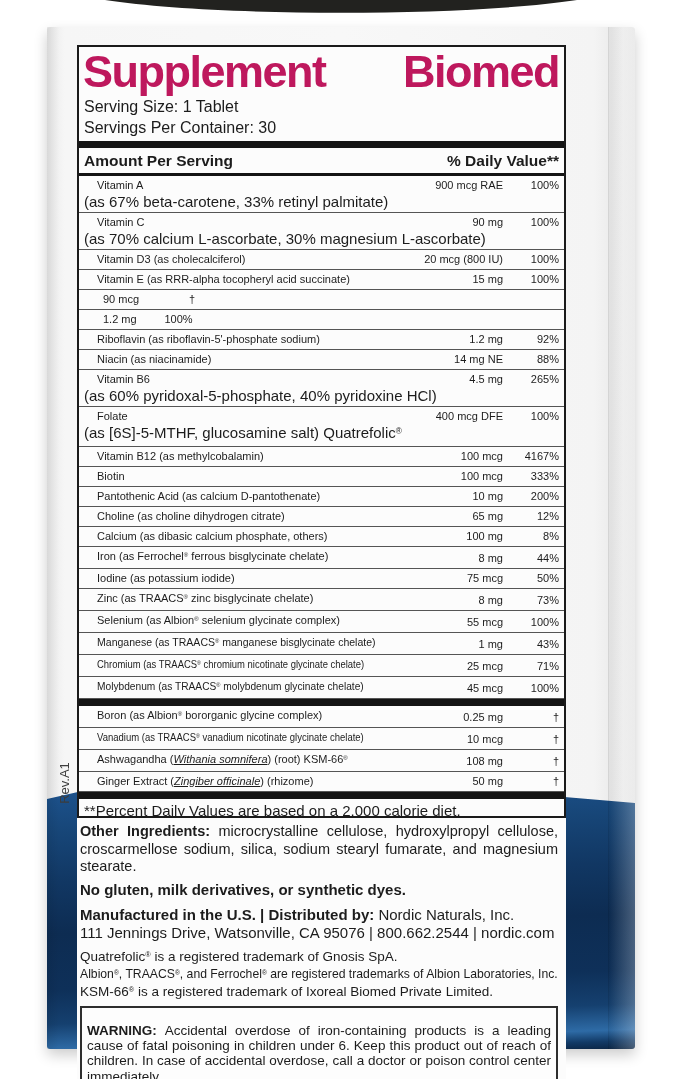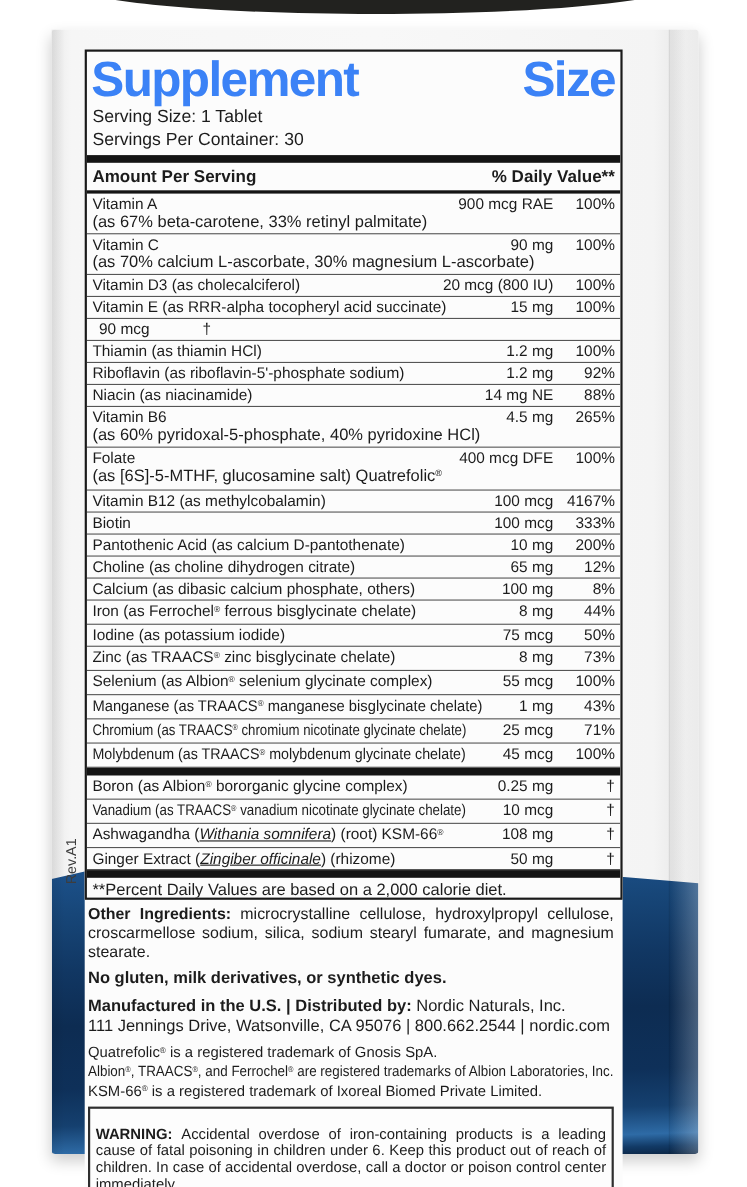--- a/index.html
+++ b/index.html
@@ -33,30 +33,30 @@
     border-radius:0 0 3px 3px;
   }
   
   .label-col{position:absolute;left:30px;top:18px;width:489px;z-index:4;background:#fcfcfc;}
   .panel{
     border:2px solid #1a1a1a;background:#fcfcfc;box-sizing:border-box;
     height:773px;display:flex;flex-direction:column;overflow:hidden;
   }
   .title-row{display:flex;justify-content:space-between;align-items:baseline;
     font-weight:bold;font-size:45px;letter-spacing:-1.5px;line-height:1.02;
-    padding:2px 5px 0 4px;color:#3b82f6;}
+    padding:2px 5px 0 4px;color:#be185d;}
   .serv{font-size:16px;line-height:19px;padding:2px 5px 0 5px;}
   .bar{height:7px;background:#141414;flex:0 0 auto;}
   .bar.mt{margin-top:4px;}
   .hdr{display:flex;justify-content:space-between;font-weight:bold;font-size:15.5px;
     line-height:18px;padding:4px 5px 3px 5px;border-bottom:3px solid #141414;flex:0 0 auto;}
   #rows{flex:1 1 auto;display:flex;flex-direction:column;}
   .row{border-bottom:1px solid #555;flex:1 1 auto;display:flex;flex-direction:column;justify-content:center;padding:1px 0;}
   .row:last-child{border-bottom:none;}
-  .rline{display:flex;align-items:flex-start;font-size:14px;line-height:17px;padding:0 5px 0 5px;}
+  .rline{display:flex;align-items:flex-end;font-size:11px;line-height:17px;padding:0 5px 0 18px;}
   .rname{flex:1 1 auto;min-width:0;overflow:hidden;}
   .fitspan{display:inline-block;white-space:nowrap;transform-origin:0 60%;}
   .ramt{white-space:nowrap;margin-left:6px;}
   .rdv{flex:0 0 56px;text-align:right;white-space:nowrap;}
   .rsub{font-size:15px;line-height:16px;padding:0 5px 1px 5px;}
   .foot{flex:0 0 auto;font-size:15px;line-height:17px;padding:3px 5px 2px 5px;}
   .foot div{margin:0;}
   i{font-style:italic;text-decoration:underline;}
   .reg{font-size:0.55em;position:relative;top:-0.45em;vertical-align:baseline;}
   
@@ -86,21 +86,21 @@
   <div class="right-shade"></div>
   <div class="fold-line"></div>
 
   <div class="rev">Rev.A1</div>
 
   <div class="label-col">
 
     <div class="panel">
       <div class="title-row">
         <span>Supplement</span>
-        <span>Size</span>
+        <span>Biomed</span>
       </div>
       <div class="serv">Serving Size: 1 Tablet</div>
       <div class="serv">Servings Per Container: 30</div>
       <div class="bar mt"></div>
       <div class="hdr">
         <span>Amount Per Serving</span>
         <span>% Daily Value**</span>
       </div>
       <div id="rows">
           <div class="row">
@@ -137,21 +137,20 @@
      </div>
           <div class="row">
        <div class="rline">
          <span class="ramt">90 mcg</span>
          <span class="rdv">†</span>
        </div>
 
      </div>
           <div class="row">
        <div class="rline">
-         <span class="rname"><span class="fitspan">Thiamin (as thiamin HCl)</span></span>
          <span class="ramt">1.2 mg</span>
          <span class="rdv">100%</span>
        </div>
 
      </div>
           <div class="row">
        <div class="rline">
          <span class="rname"><span class="fitspan">Riboflavin (as riboflavin-5'-phosphate sodium)</span></span>
          <span class="ramt">1.2 mg</span>
          <span class="rdv">92%</span>

